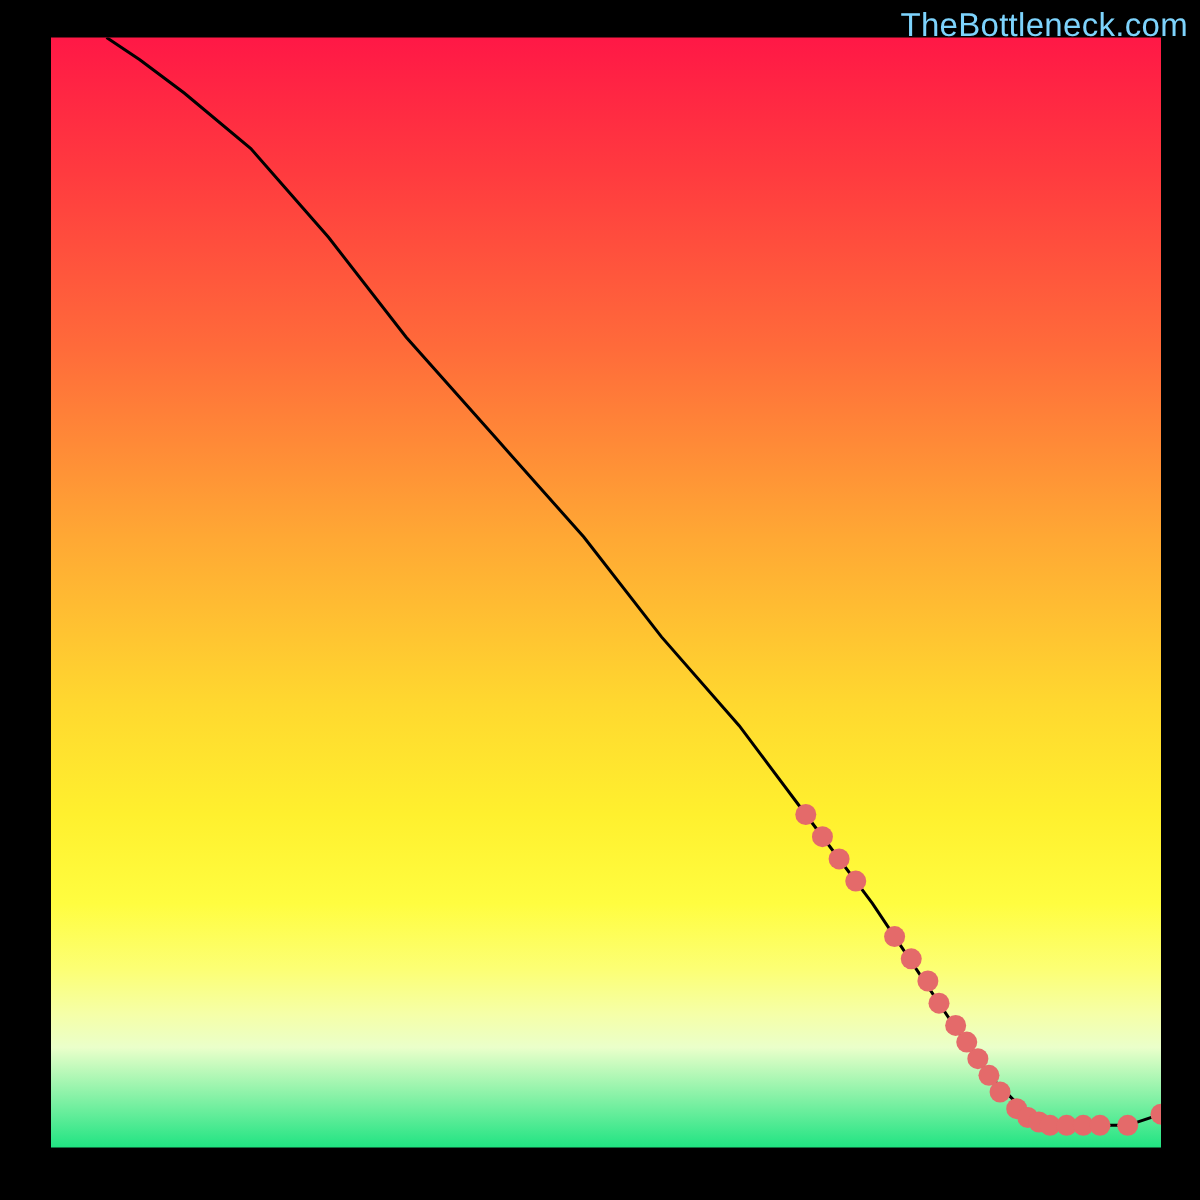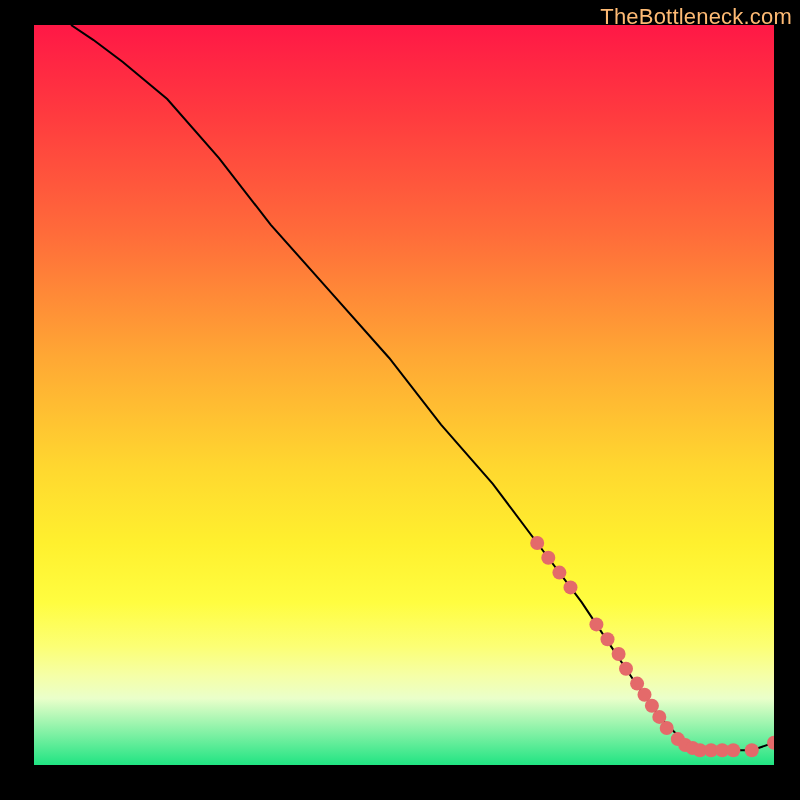--- a/index.html
+++ b/index.html
@@ -35,21 +35,21 @@
       #fcff75 84%,
       #f5ffa8 88%,
       #eaffca 91%,
       #20e482 100%
     );
   }
   #watermark {
     position: absolute;
     top: 4px;
     right: 8px;
-    color: #fdba74;
+    color: #7dd3fc;
     font-size: 22px;
     font-weight: 500;
     letter-spacing: 0.2px;
     pointer-events: none;
   }
   
   #curve-layer {
     position: absolute;
     left: 34px;
     top: 25px;

